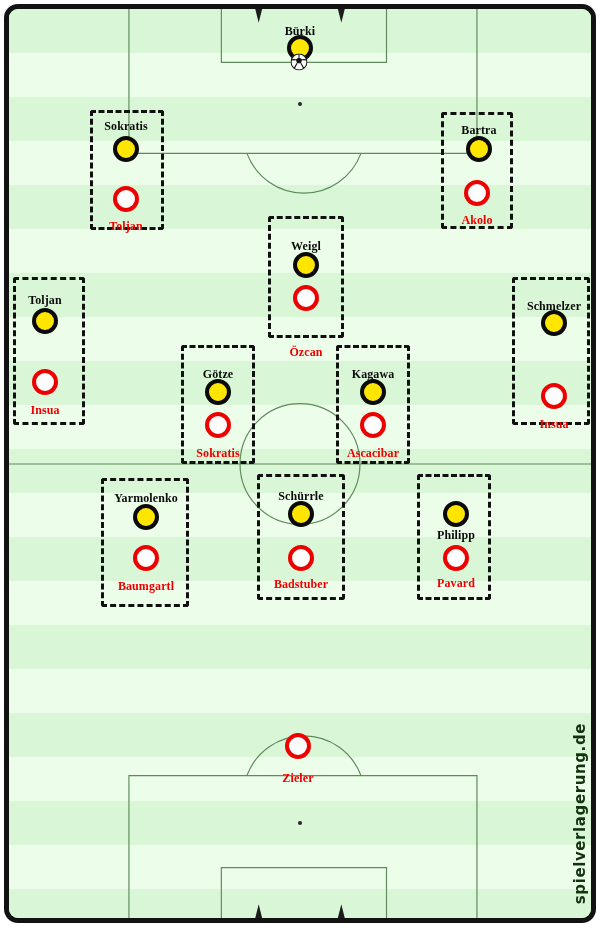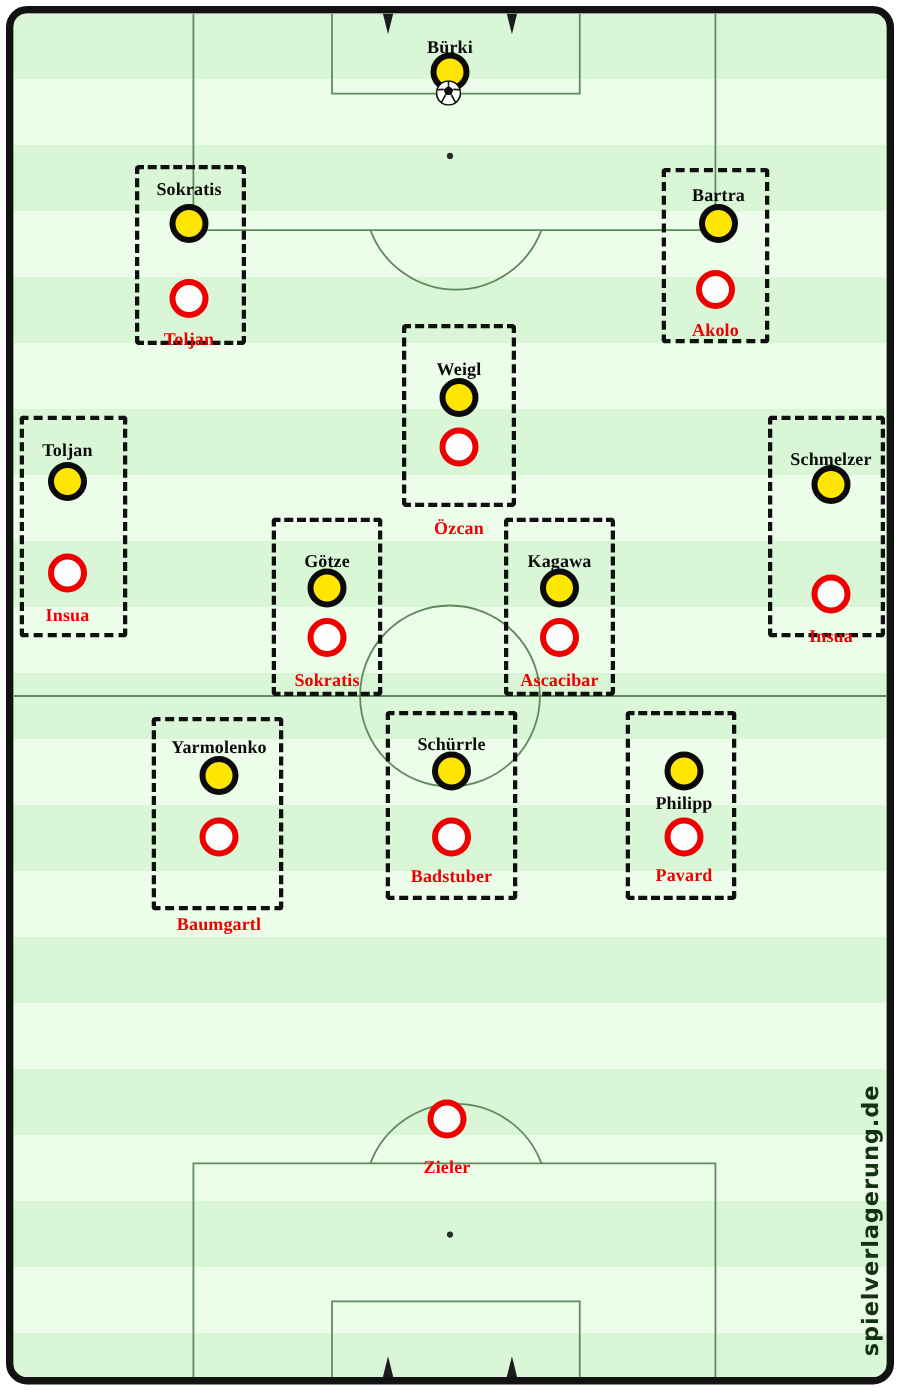--- a/index.html
+++ b/index.html
@@ -196,21 +196,21 @@
       <div class="plabel away" style="left: 45px; top: 404px;">Insua</div>
       <div class="token away" style="left: 554px; top: 396px;"></div>
       <div class="plabel away" style="left: 554px; top: 418px;">Insua</div>
       <div class="token away" style="left: 306px; top: 298px;"></div>
       <div class="plabel away" style="left: 306px; top: 320px; margin-top: 26px;">Özcan</div>
       <div class="token away" style="left: 218px; top: 425px;"></div>
       <div class="plabel away" style="left: 218px; top: 447px;">Sokratis</div>
       <div class="token away" style="left: 373px; top: 425px;"></div>
       <div class="plabel away" style="left: 373px; top: 447px;">Ascacibar</div>
       <div class="token away" style="left: 146px; top: 558px;"></div>
-      <div class="plabel away" style="left: 146px; top: 610px; text-align: right;">Baumgartl</div>
+      <div class="plabel away" style="left: 146px; top: 580px; text-align: right;">Baumgartl</div>
       <div class="token away" style="left: 301px; top: 558px;"></div>
       <div class="plabel away" style="left: 301px; top: 578px;">Badstuber</div>
       <div class="token away" style="left: 456px; top: 558px;"></div>
       <div class="plabel away" style="left: 456px; top: 577px;">Pavard</div>
       <div class="token away" style="left: 298px; top: 746px;"></div>
       <div class="plabel away" style="left: 298px; top: 772px;">Zieler</div>
     </div>
 
   <svg class="ball" id="ball" viewBox="0 0 32 32" style="left: 299px; top: 62px;">
     <circle cx="16" cy="16" r="15" fill="#ffffff" stroke="#101010" stroke-width="2"></circle>

